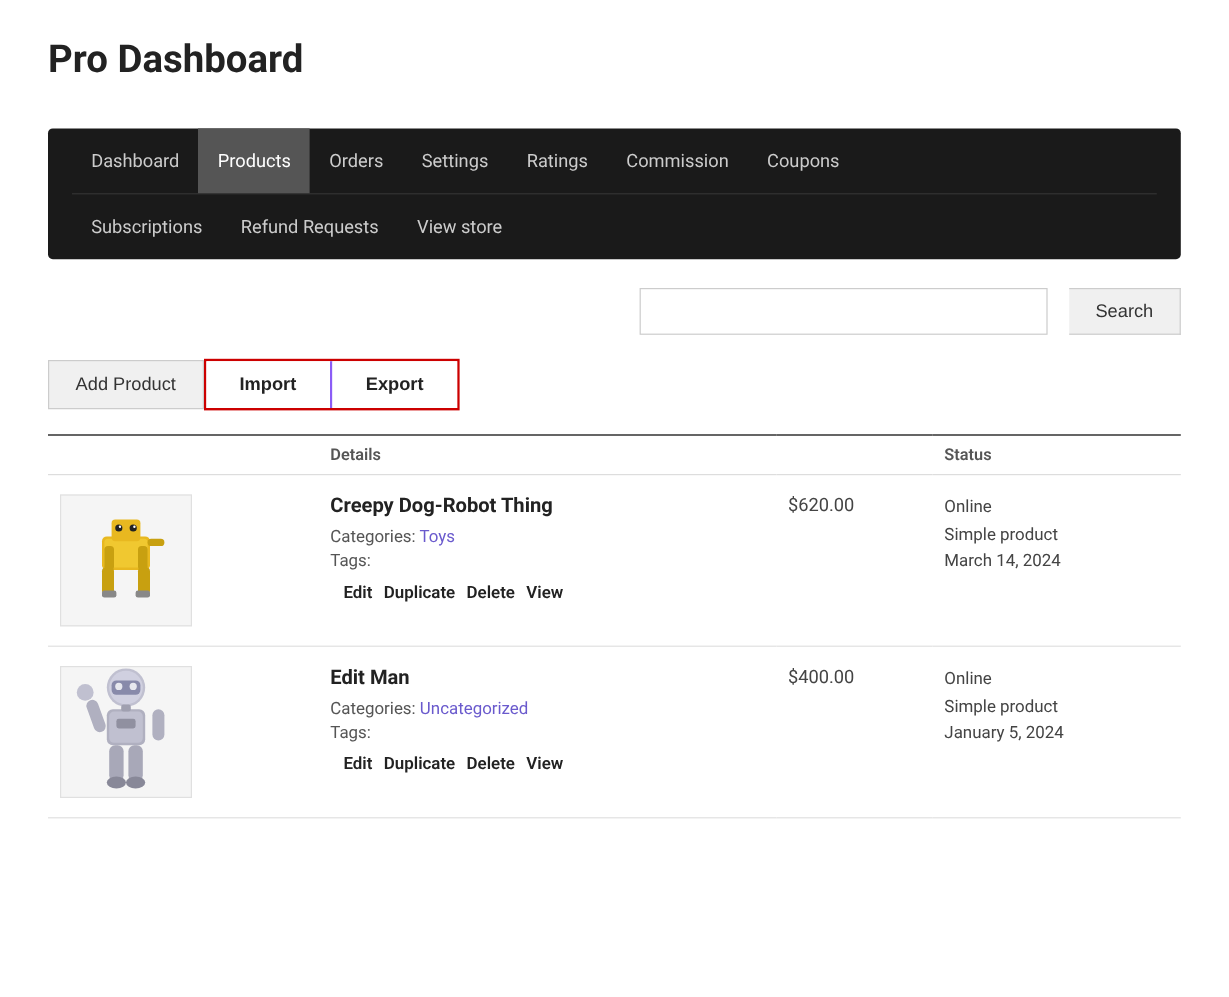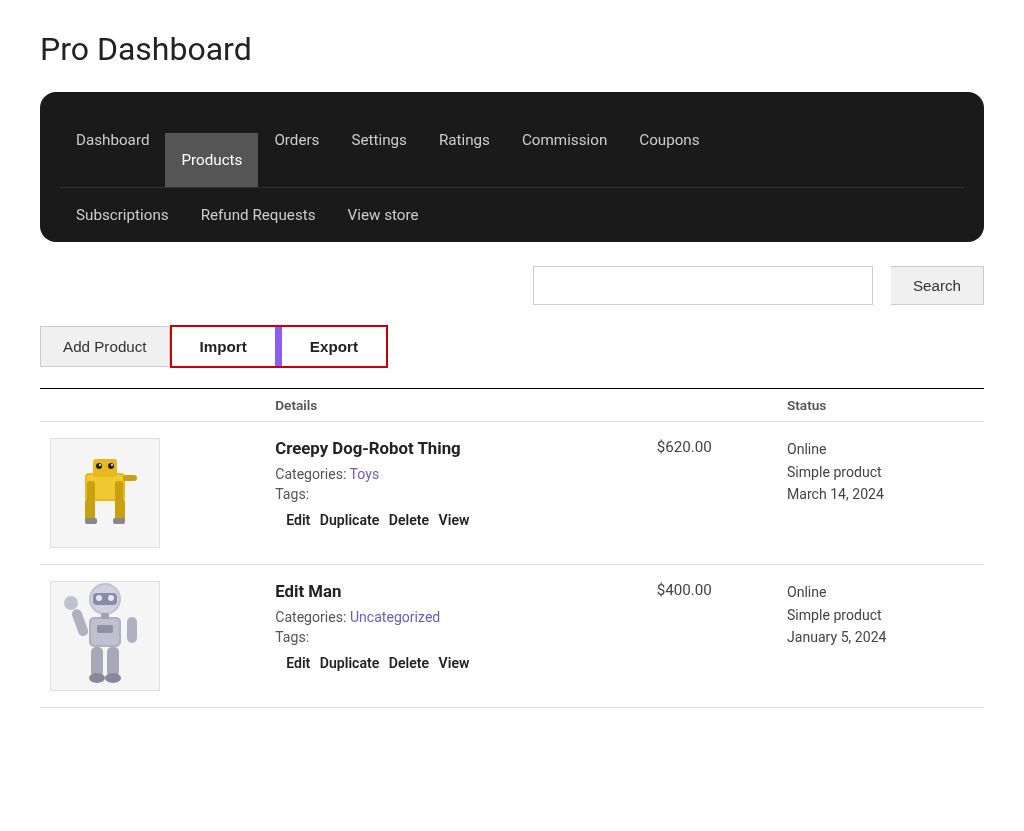--- a/index.html
+++ b/index.html
@@ -4,47 +4,46 @@
   <style>
     * { box-sizing: border-box; margin: 0; padding: 0; }
     body {
       font-family: -apple-system, BlinkMacSystemFont, "Segoe UI", Roboto, sans-serif;
       background: #fff;
       color: #333;
       padding: 30px 40px;
     }
     .page-title {
       font-size: 2rem;
-      font-weight: 400;
+      font-weight: 700;
       color: #222;
-      margin-bottom: 24px;
+      margin-bottom: 39px;
     }
     .nav-bar {
       background: #1a1a1a;
       padding: 0 20px;
-      border-radius: 16px;
+      border-radius: 4px;
       margin-bottom: 24px;
       text-align: right;
     }
     .nav-row {
       display: flex;
       align-items: center;
     }
     .nav-item {
       color: #ccc;
       padding: 18px 16px;
       cursor: pointer;
       font-size: 0.95rem;
       text-decoration: none;
       display: inline-block;
     }
     .nav-item.active {
       background: #555;
       color: #fff;
-      margin-top: 41px;
     }
     .nav-divider {
       height: 1px;
       background: #333;
       margin: 0;
     }
     .search-bar {
       display: flex;
       justify-content: flex-end;
       align-items: flex-end;
@@ -88,21 +87,21 @@
     .btn-import, .btn-export {
       padding: 11px 28px;
       background: #fff;
       border: none;
       cursor: pointer;
       font-size: 0.95rem;
       font-weight: 600;
       color: #222;
     }
     .btn-import {
-      border-right: 7px solid #8b5cf6;
+      border-right: 2px solid #8b5cf6;
     }
     .products-table {
       width: 100%;
       border-collapse: collapse;
     }
     .products-table th {
       text-align: left;
       font-size: 0.85rem;
       font-weight: 600;
       color: #555;

